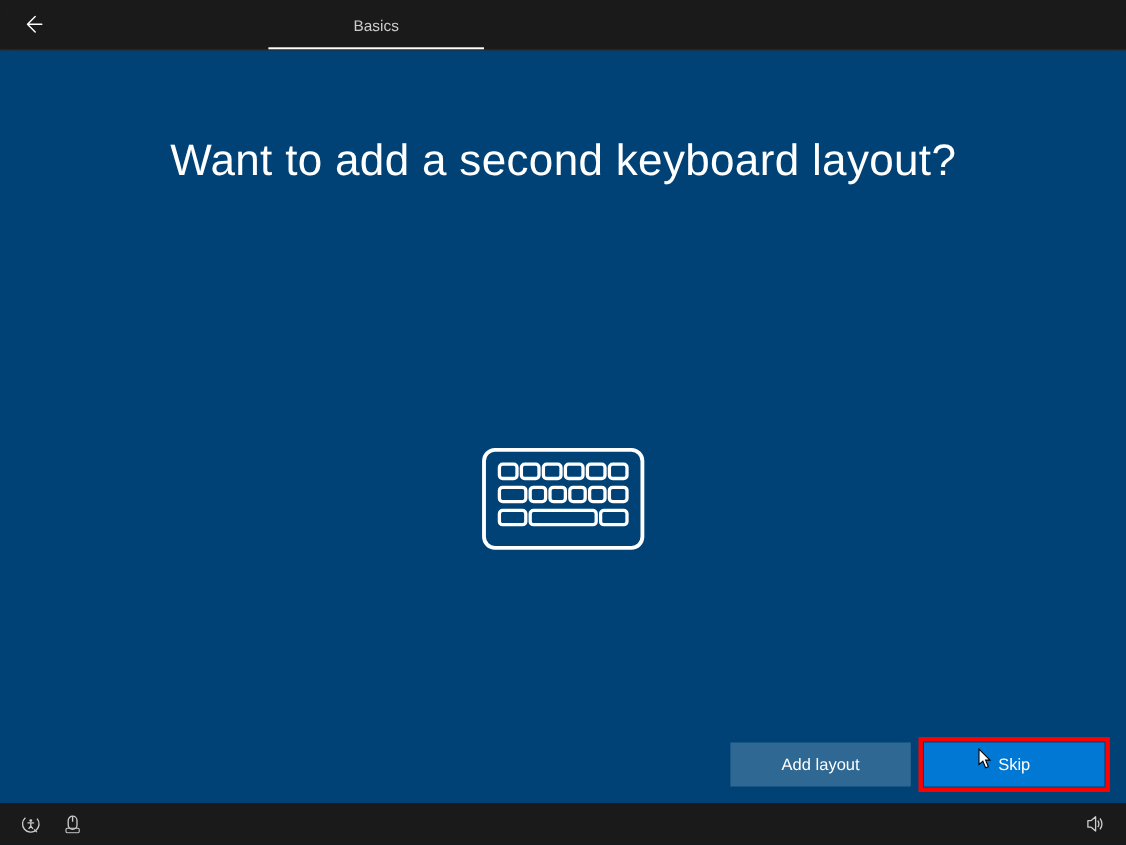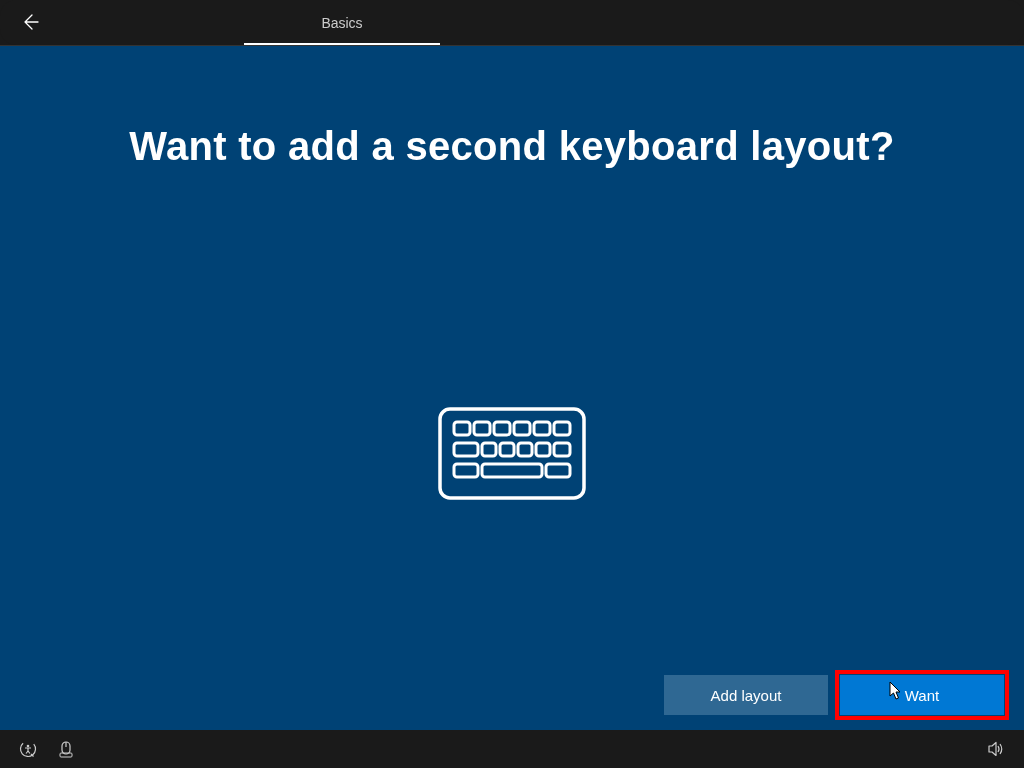--- a/index.html
+++ b/index.html
@@ -73,21 +73,21 @@
       background: #004275;
     }
     .heading {
       position: absolute;
       top: 78px;
       left: 0;
       right: 0;
       text-align: center;
       color: #ffffff;
       font-size: 40px;
-      font-weight: 700;
+      font-weight: 400;
       letter-spacing: 0.3px;
     }
     .keyboard-icon-wrap {
       position: absolute;
       top: 360px;
       left: 50%;
       transform: translateX(-50%);
     }
     .btn-row {
       position: absolute;
@@ -200,21 +200,21 @@
 
       <rect x="17" y="58" width="24" height="13" rx="3" stroke="#ffffff" stroke-width="3" fill="none"></rect>
       <rect x="45" y="58" width="60" height="13" rx="3" stroke="#ffffff" stroke-width="3" fill="none"></rect>
       <rect x="109" y="58" width="24" height="13" rx="3" stroke="#ffffff" stroke-width="3" fill="none"></rect>
     </svg>
   </div>
 
   <div class="btn-row">
     <button class="btn btn-secondary">Add layout</button>
     <button class="btn btn-primary">
-      <span>Want</span>
+      <span>Skip</span>
       <span class="highlight-box"></span>
     </button>
   </div>
 
   <div class="cursor">
     <svg width="14" height="20" viewBox="0 0 14 20">
       <path d="M 1 1 L 1 15 L 4.5 12 L 7 18 L 9.5 17 L 7 11 L 11 11 Z" fill="#ffffff" stroke="#000000" stroke-width="1"></path>
     </svg>
   </div>
 </div>

